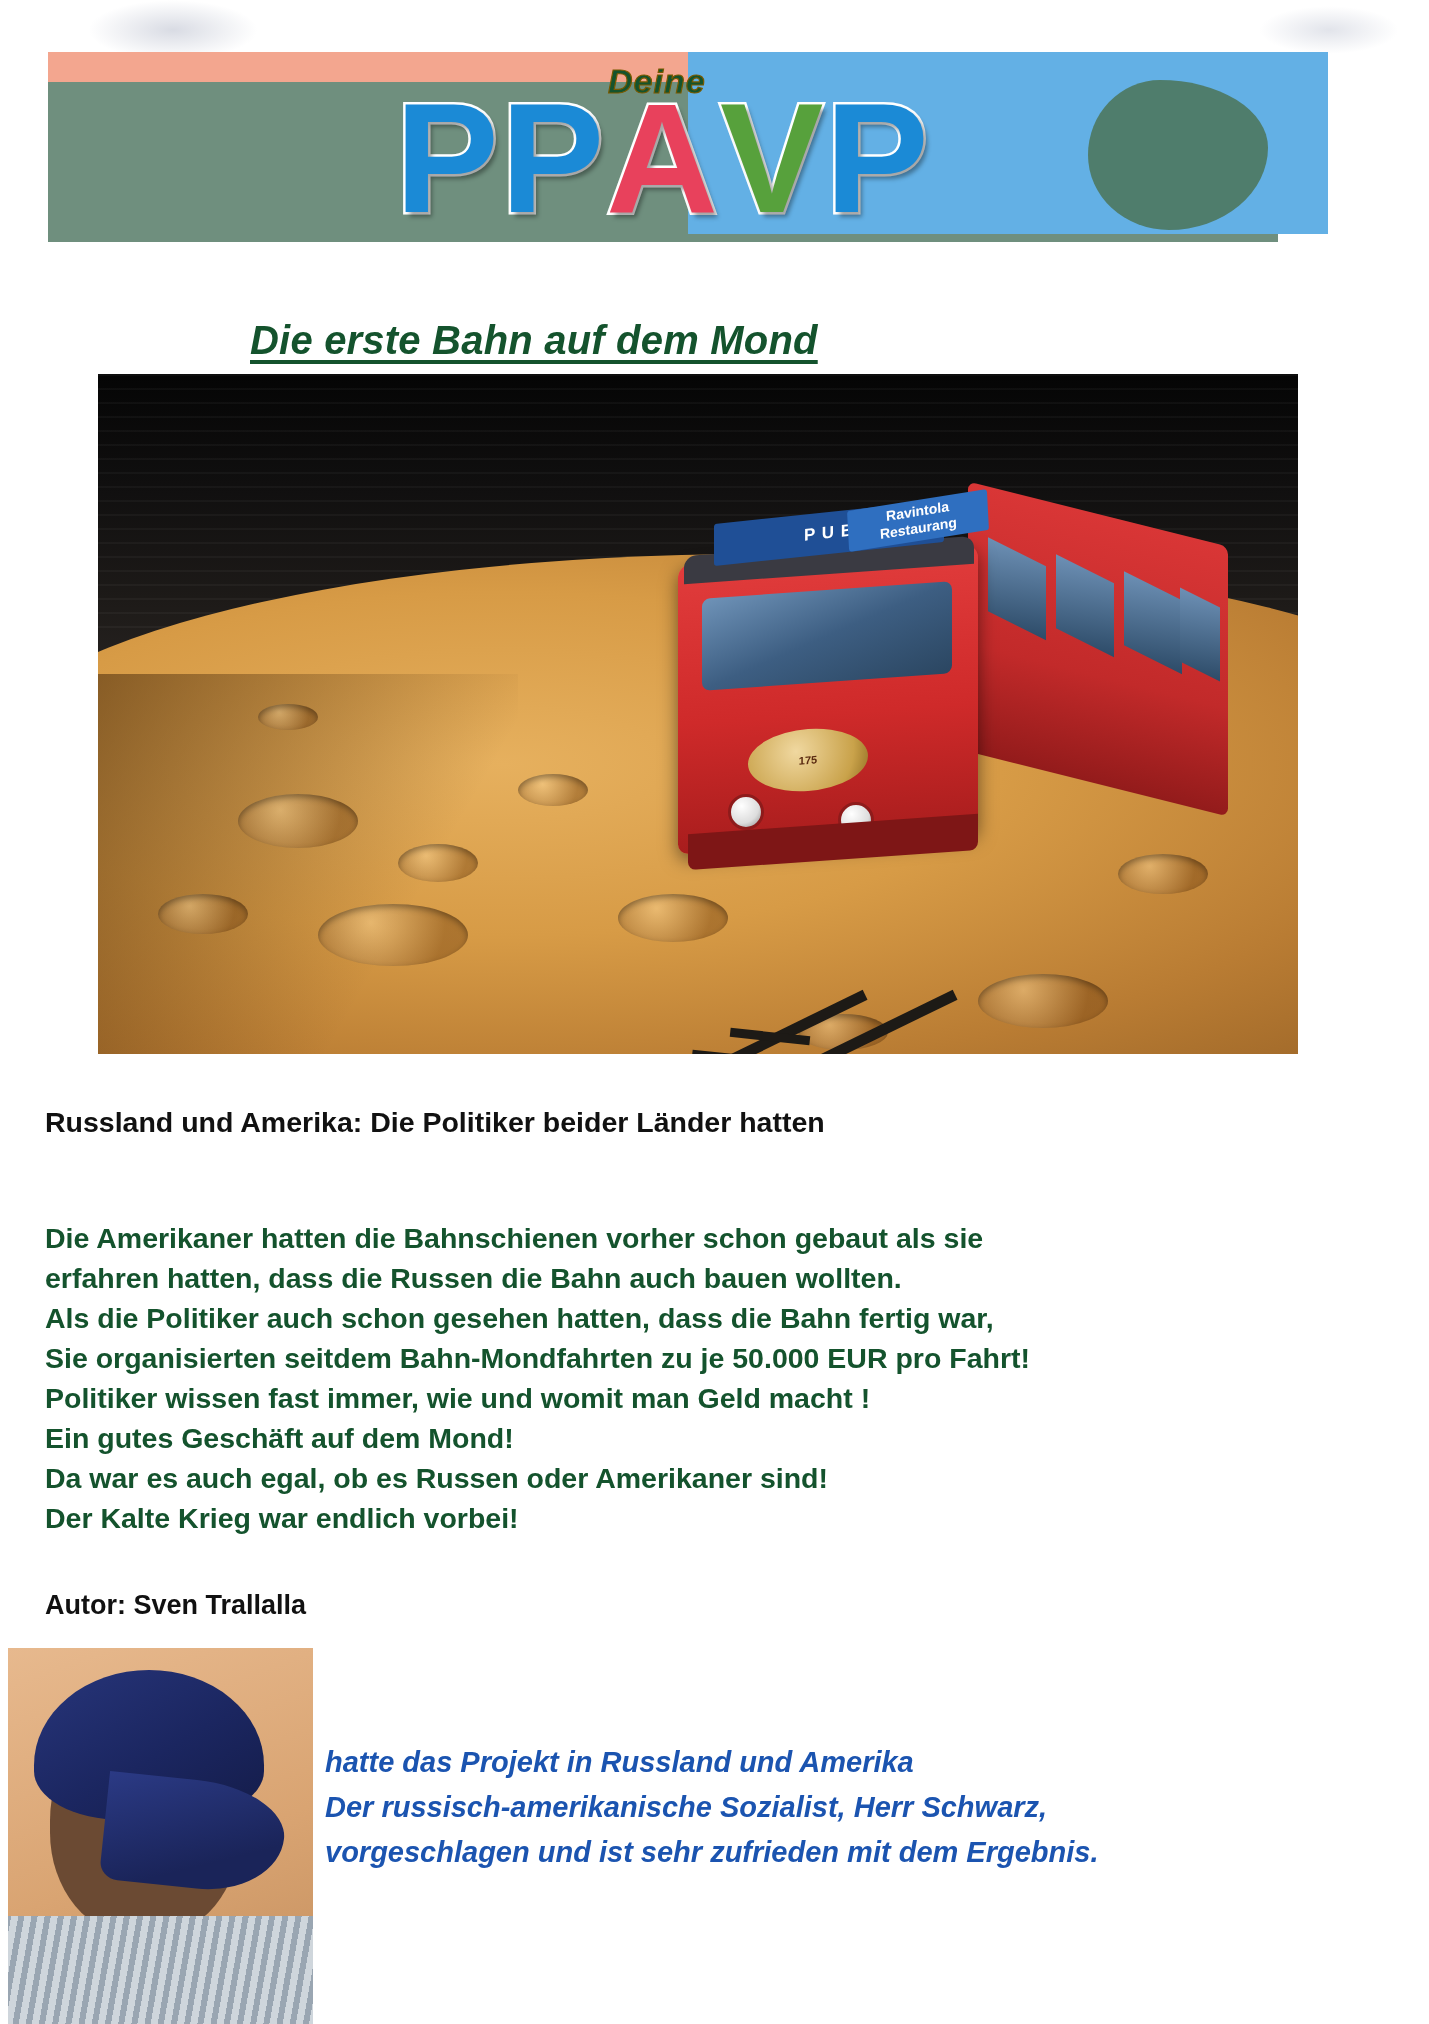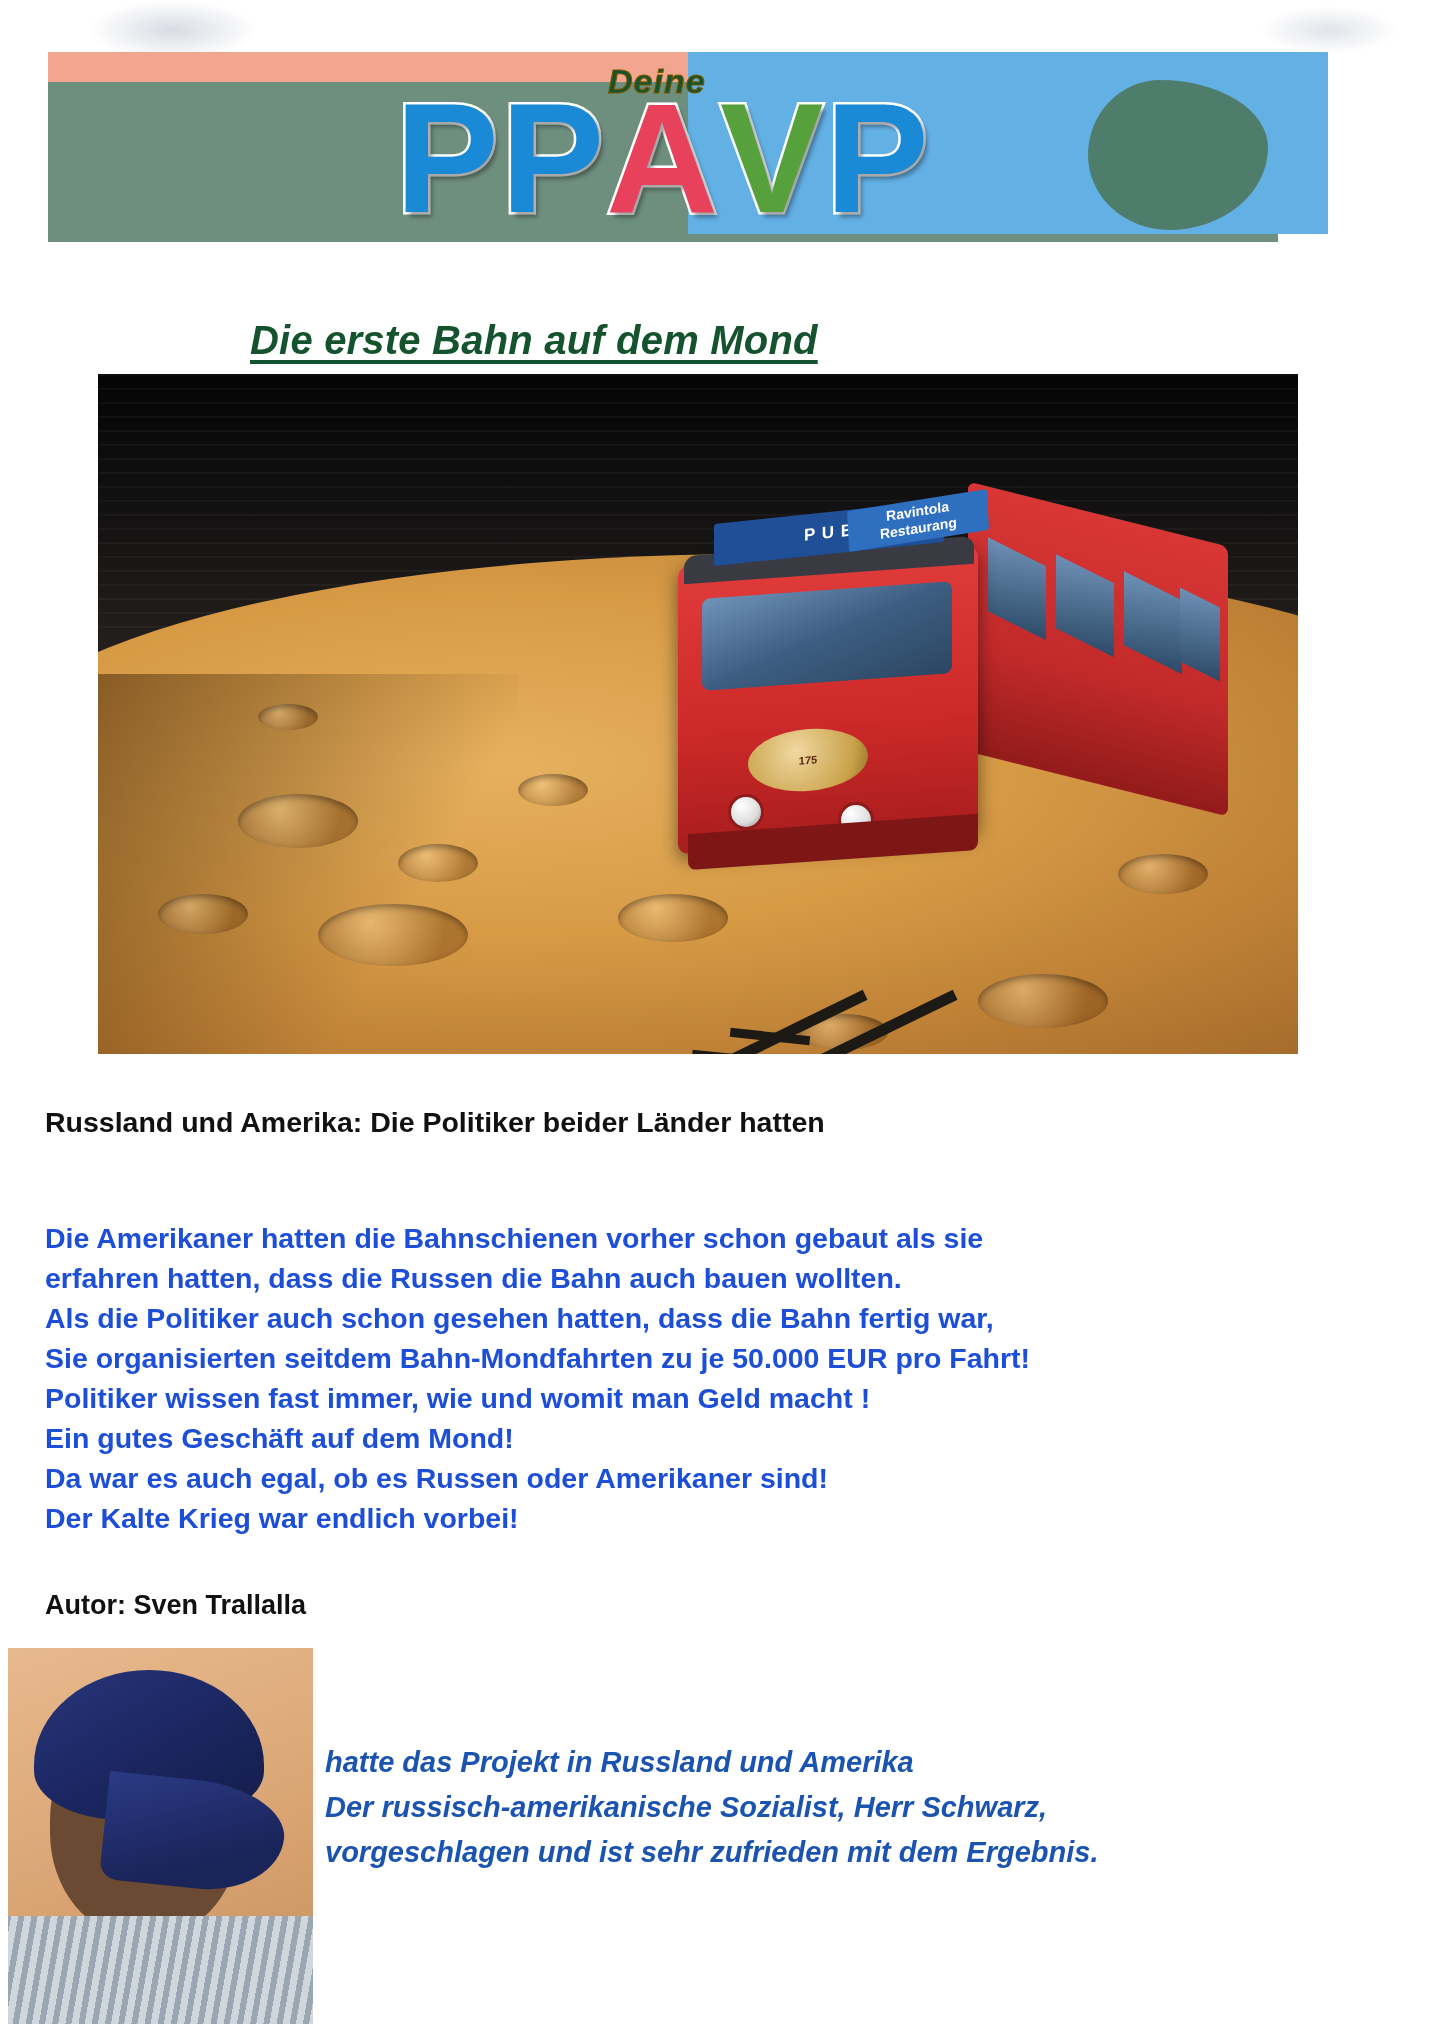--- a/index.html
+++ b/index.html
@@ -282,21 +282,21 @@
     color: #111111;
     line-height: 40px;
   }
   .bodytext {
     position: absolute;
     left: 45px;
     top: 1218px;
     width: 1330px;
     font-size: 28.5px;
     font-weight: bold;
-    color: #1d4ed8;
+    color: #14532d;
     line-height: 40px;
   }
   .author {
     position: absolute;
     left: 45px;
     top: 1590px;
     font-size: 27px;
     font-weight: bold;
     color: #111111;
   }

